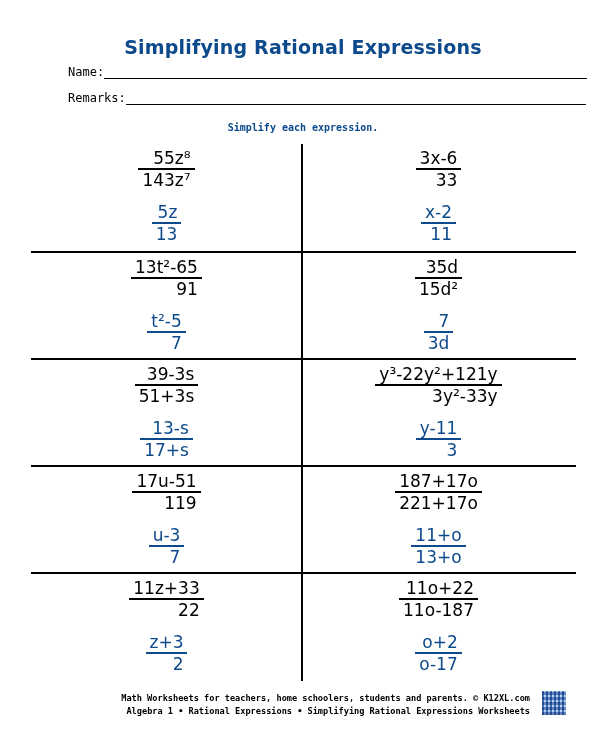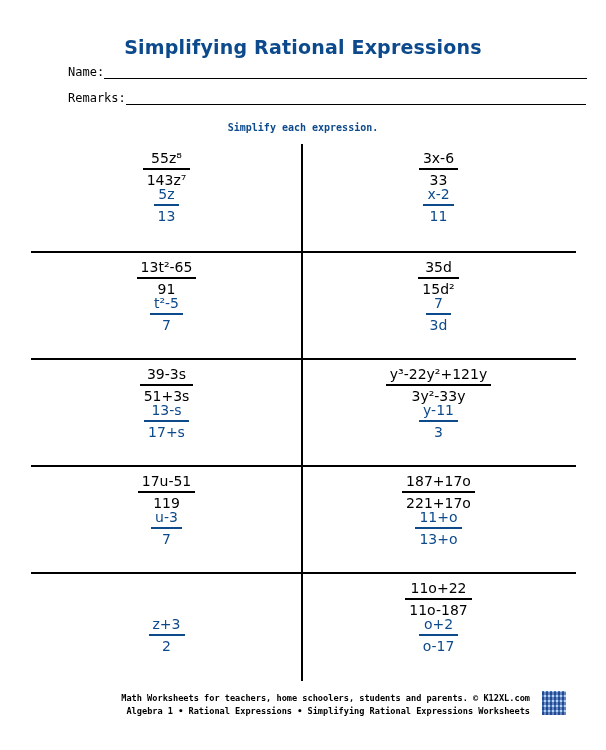--- a/index.html
+++ b/index.html
@@ -12,27 +12,27 @@
     .remarks-row { top: 91px; }
     .remarks-row .line { width: 460px; }
     .instructions { position: absolute; top: 122px; left: 0; width: 606px; text-align: center; font-family: "DejaVu Sans Mono", monospace; font-size: 10px; color: #0d4a8c; font-weight: bold; }
     .grid { position: absolute; left: 31px; top: 144px; width: 545px; height: 537px; }
     .vline { position: absolute; left: 270px; top: 0; width: 2px; height: 537px; background: #000; }
     .hline { position: absolute; left: 0; width: 545px; height: 2px; background: #000; }
     .cell { position: absolute; width: 271px; height: 106px; }
     .cell.left { left: 0; }
     .cell.right { left: 272px; }
     .frac { position: absolute; left: 0; width: 100%; display: flex; justify-content: center; }
-    .frac-inner { display: inline-flex; flex-direction: column; align-items: center; font-family: "DejaVu Sans", sans-serif; font-size: 14px; line-height: 20px; }
+    .frac-inner { display: inline-flex; flex-direction: column; align-items: flex-end; font-family: "DejaVu Sans", sans-serif; font-size: 17px; line-height: 20px; }
     .frac-inner .num, .frac-inner .den { padding: 0 4px; white-space: nowrap; }
     .frac-inner .bar { height: 2px; width: 100%; }
     .problem { top: 4px; }
     .problem .frac-inner { color: #000; }
     .problem .bar { background: #000; }
-    .answer { top: 40px; }
+    .answer { top: 58px; }
     .answer .frac-inner { color: #0d4a8c; }
     .answer .bar { background: #0d4a8c; }
     .footer { position: absolute; top: 692px; left: 60px; width: 470px; text-align: right; font-family: "DejaVu Sans Mono", monospace; font-size: 8.6px; line-height: 13px; color: #000; font-weight: bold; }
     .qr { position: absolute; left: 542px; top: 691px; width: 24px; height: 24px;
       background:
         repeating-linear-gradient(90deg, rgba(30,90,170,0.85) 0 2px, rgba(140,180,230,0.6) 2px 4px),
         repeating-linear-gradient(0deg, rgba(20,70,150,0.5) 0 3px, rgba(255,255,255,0.3) 3px 5px);
       background-blend-mode: multiply; }
   </style>
 </head>
@@ -185,20 +185,27 @@
     <div class="frac answer">
         <div class="frac-inner">
       <span class="num">11+o</span>
       <span class="bar"></span>
       <span class="den">13+o</span>
     </div>
       </div>
   </div>
 
   <div class="cell left" style="top:430px">
+    <div class="frac problem">
+        <div class="frac-inner">
+      <span class="num">11z+33</span>
+      <span class="bar"></span>
+      <span class="den">22</span>
+    </div>
+      </div>
     <div class="frac answer">
         <div class="frac-inner">
       <span class="num">z+3</span>
       <span class="bar"></span>
       <span class="den">2</span>
     </div>
       </div>
   </div>
   <div class="cell right" style="top:430px">
     <div class="frac problem">

